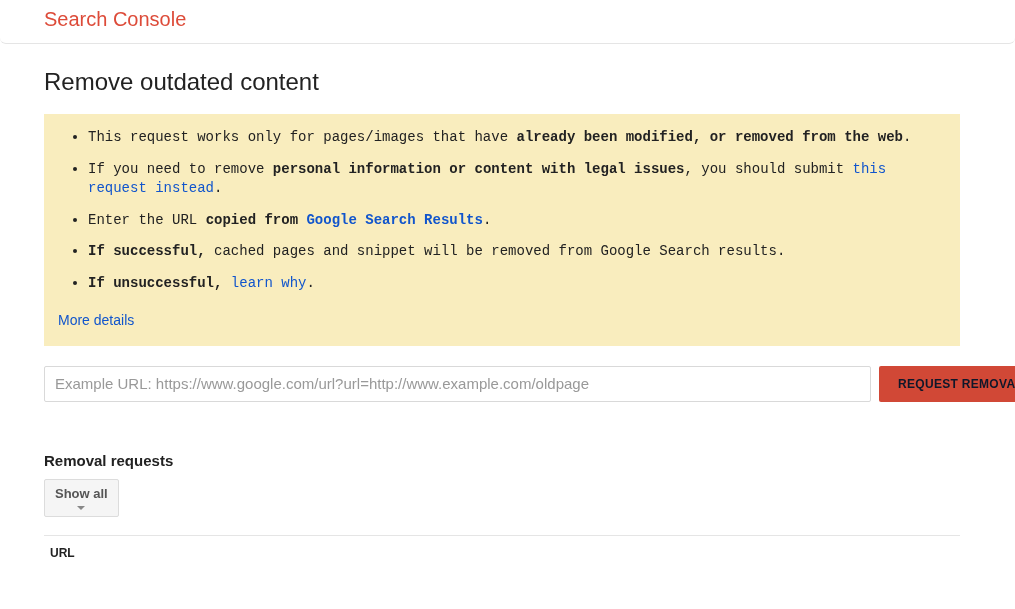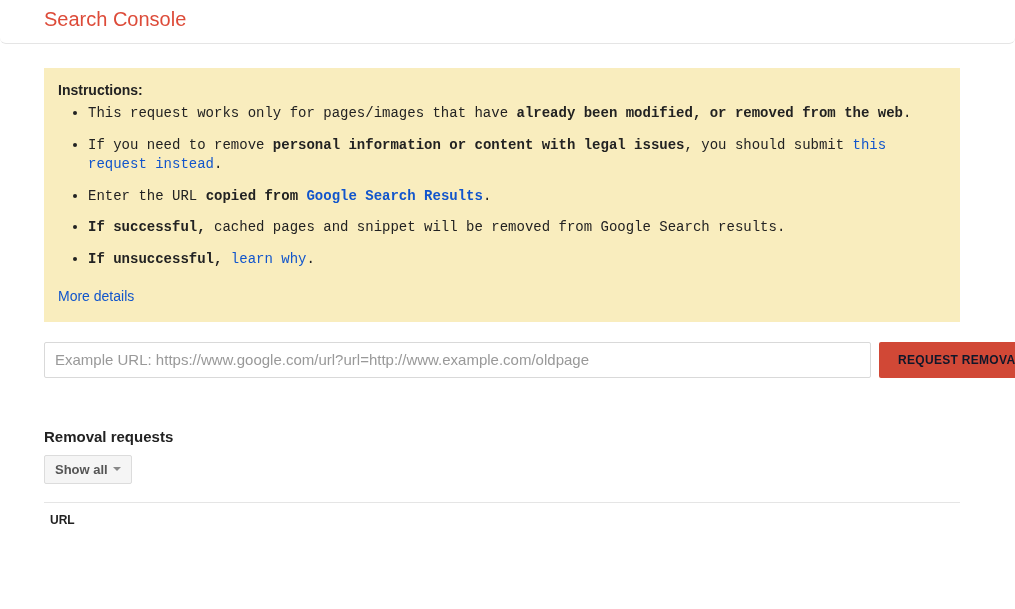--- a/index.html
+++ b/index.html
@@ -102,20 +102,21 @@
       align-items: center;
       gap: 5px;
       background: #f5f5f5;
       border: 1px solid #dcdcdc;
       border-radius: 2px;
       padding: 6px 10px;
       font-size: 13px;
       font-weight: bold;
       color: #555;
       cursor: pointer;
+      flex-direction: column;
     }
     .caret {
       width: 0;
       height: 0;
       border-left: 4px solid transparent;
       border-right: 4px solid transparent;
       border-top: 4px solid #888;
       display: inline-block;
     }
     .table-wrap {
@@ -130,23 +131,23 @@
     }
   </style>
 </head>
 <body>
 
 <div class="header">
   <span class="logo">Search Console</span>
 </div>
 
 <div class="content">
+  <h1 class="page-title">Remove outdated content</h1>
 
   <div class="instructions-box">
-    <div class="instructions-title">Instructions:</div>
     <ul>
       <li>
         <span>This request works only for pages/images that have </span><strong>already been modified, or removed from the web</strong><span>.</span>
       </li>
       <li>
         <span>If you need to remove </span><strong>personal information or content with legal issues</strong><span>, you should submit </span><a href="#" class="link">this request instead</a><span>.</span>
       </li>
       <li>
         <span>Enter the URL </span><strong>copied from </strong><a href="#" class="link" style="font-weight:bold">Google Search Results</a><span>.</span>
       </li>

